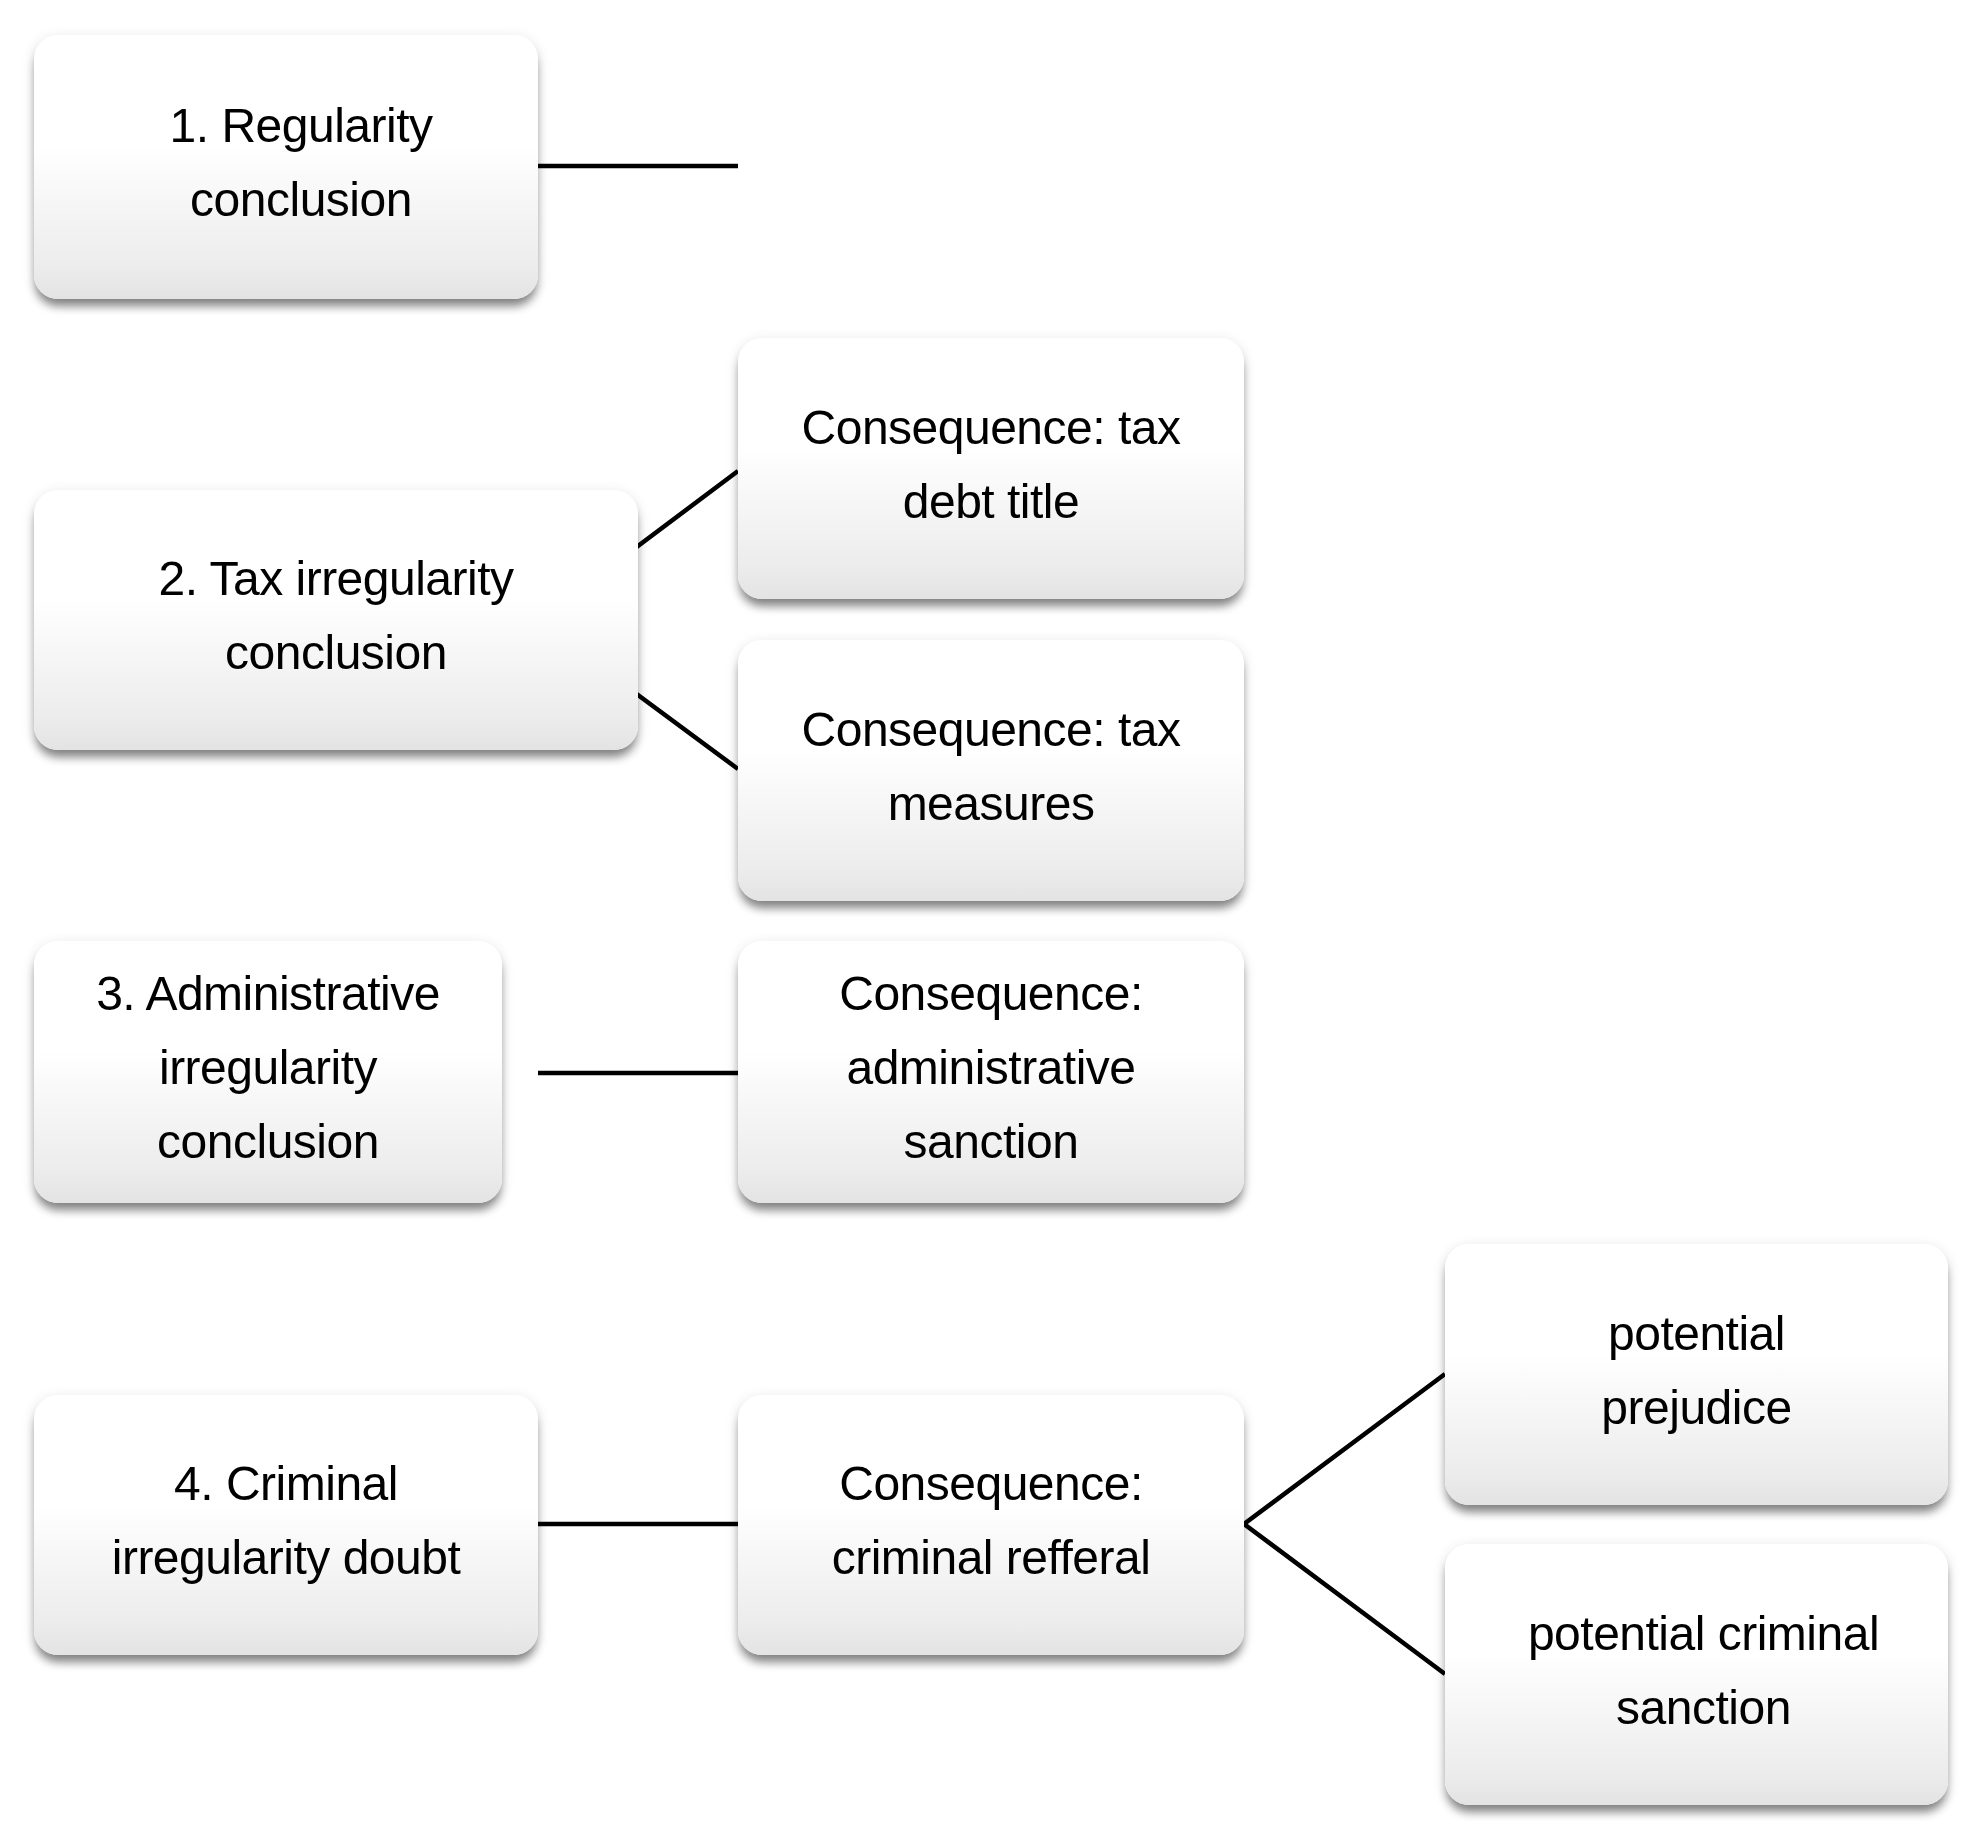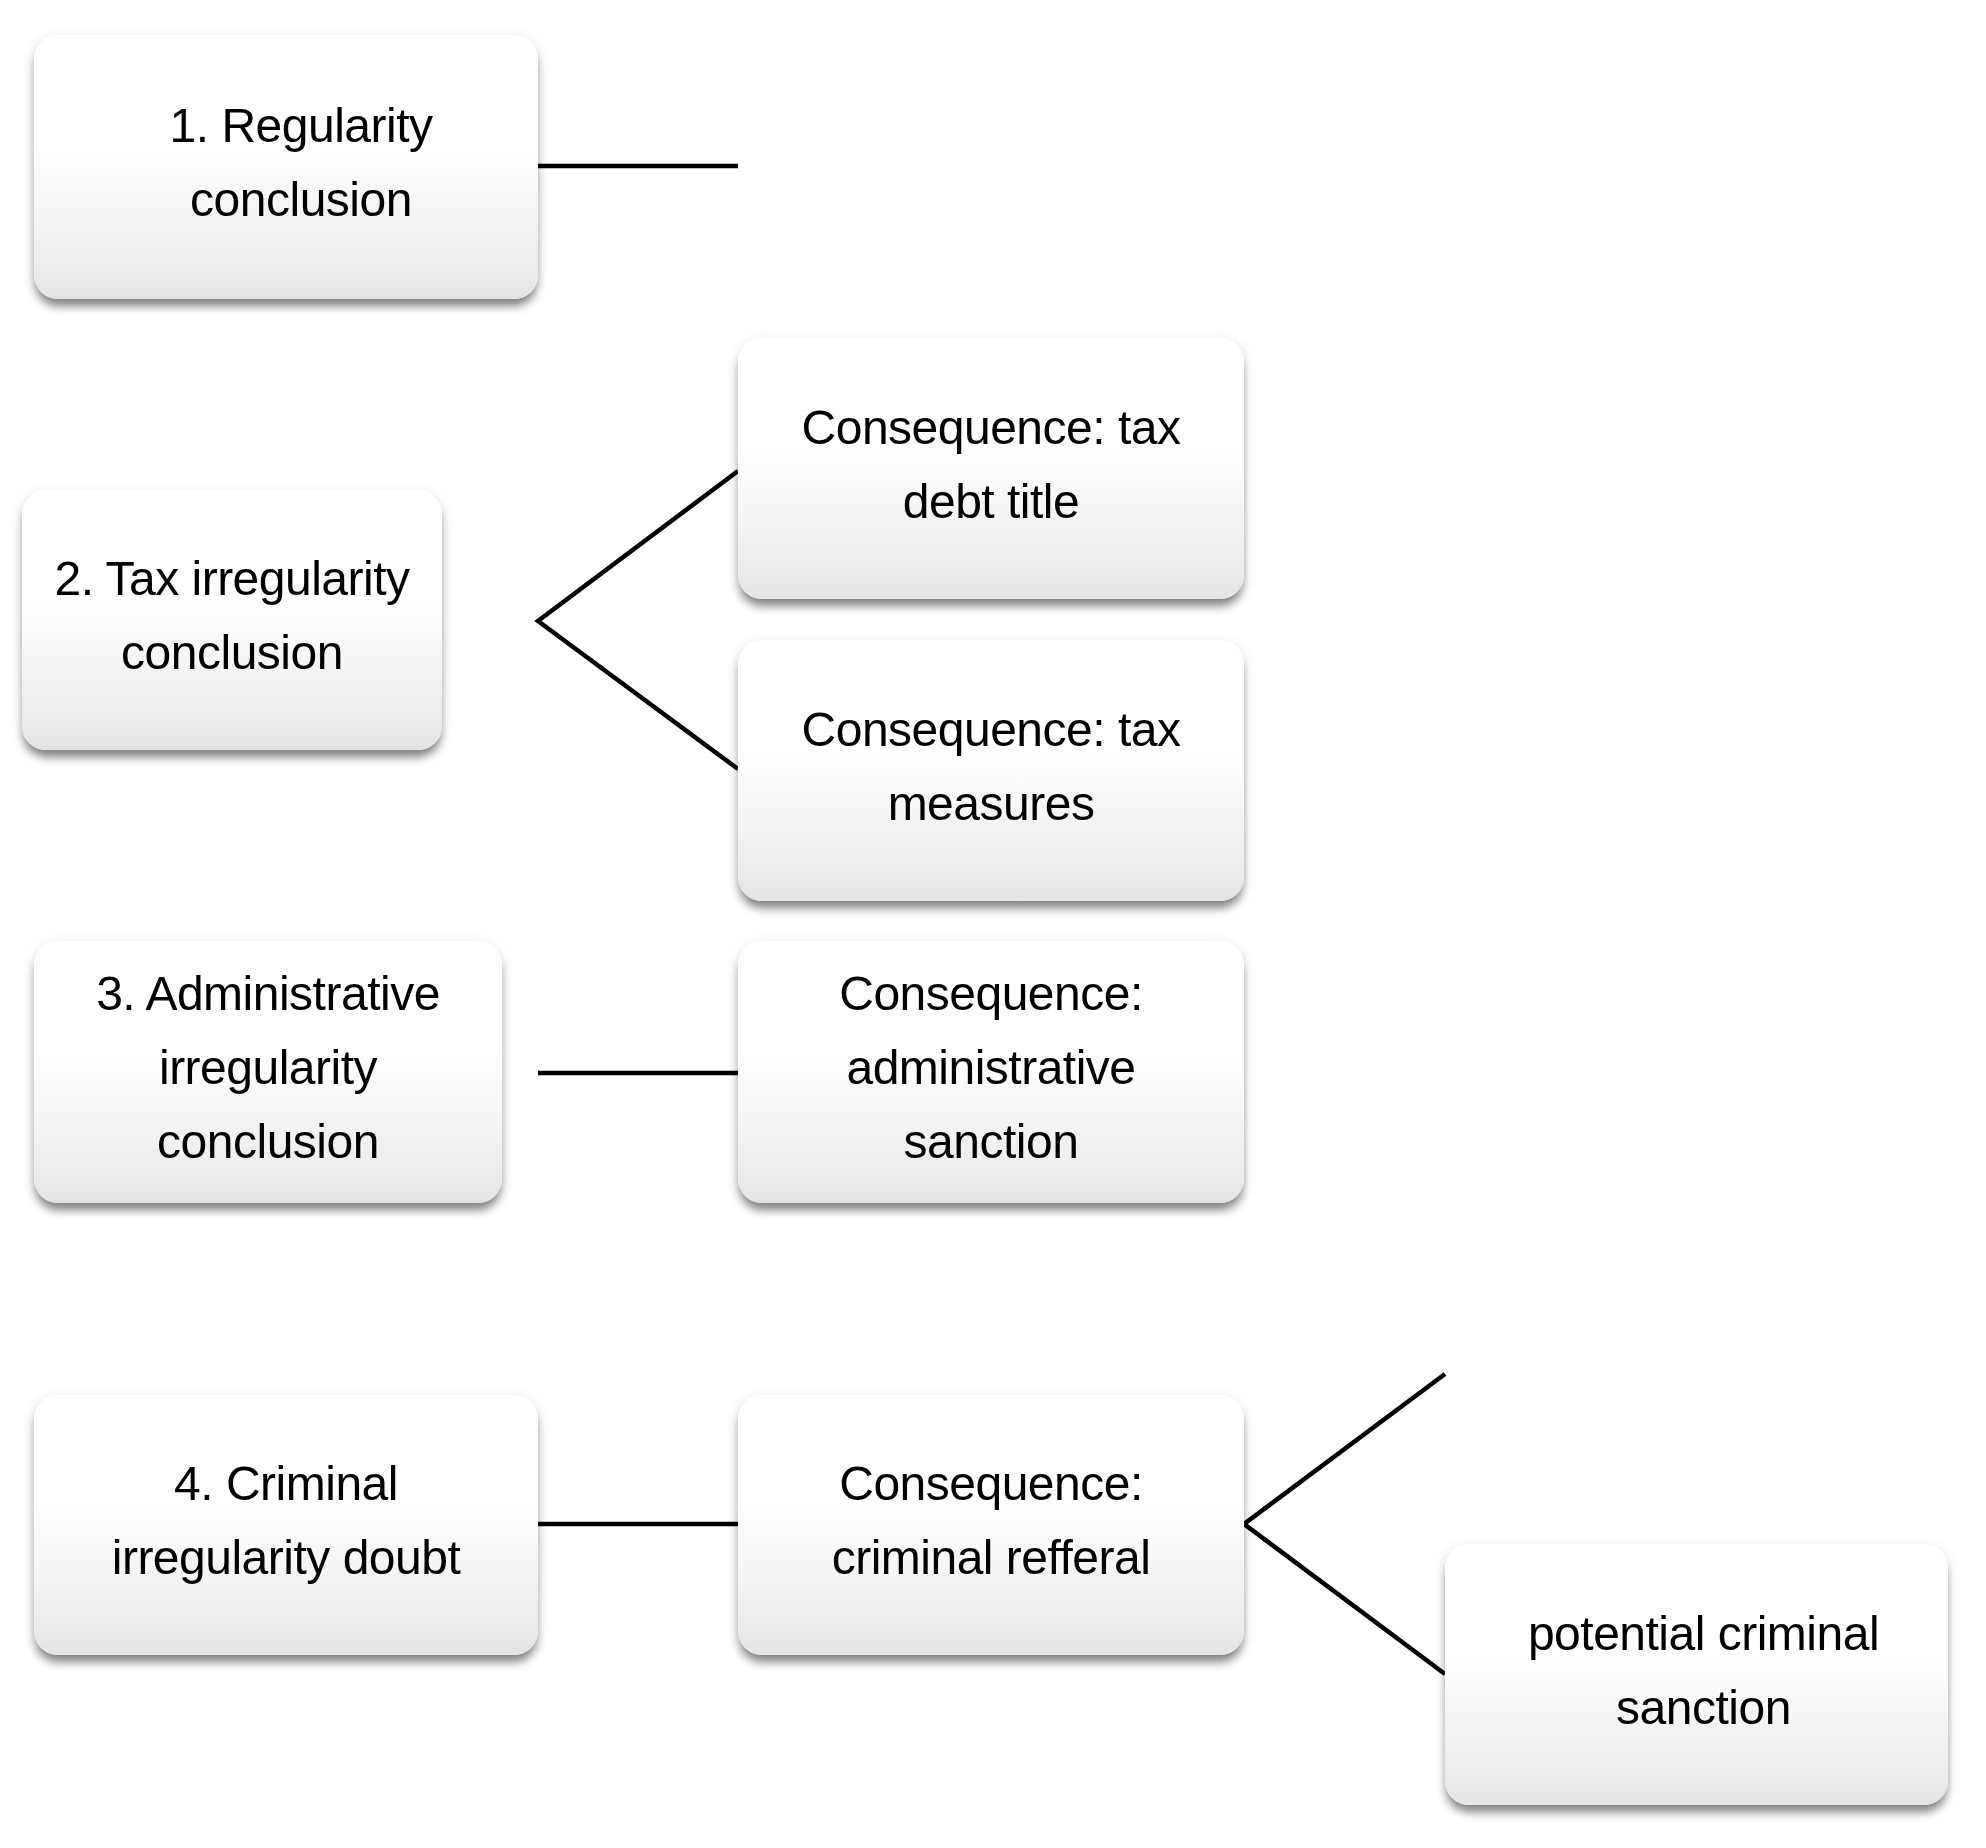--- a/index.html
+++ b/index.html
@@ -44,40 +44,44 @@
 
   <div class="node" style="left:34px; top:35px; width:504px; height:264px;padding-left:44px;">
     <span class="node-text">1. Regularity
 conclusion</span>
   </div>
 
   <div class="node" style="left:738px; top:338px; width:506px; height:261px;">
     <span class="node-text">Consequence: tax
 debt title</span>
   </div>
-  <div class="node" style="left:22px; top:490px; width:420px; height:260px;">
+  <div class="node" style="left:34px; top:490px; width:604px; height:260px;">
     <span class="node-text">2. Tax irregularity
 conclusion</span>
   </div>
   <div class="node" style="left:738px; top:640px; width:506px; height:261px;">
     <span class="node-text">Consequence: tax
 measures</span>
   </div>
 
   <div class="node" style="left:34px; top:941px; width:468px; height:262px;">
     <span class="node-text">3. Administrative
 irregularity
 conclusion</span>
   </div>
   <div class="node" style="left:738px; top:941px; width:506px; height:262px;">
     <span class="node-text">Consequence:
 administrative
 sanction</span>
   </div>
 
+  <div class="node" style="left:1445px; top:1244px; width:503px; height:261px;">
+    <span class="node-text">potential
+prejudice</span>
+  </div>
   <div class="node" style="left:34px; top:1395px; width:504px; height:260px;">
     <span class="node-text">4. Criminal
 irregularity doubt</span>
   </div>
   <div class="node" style="left:738px; top:1395px; width:506px; height:260px;">
     <span class="node-text">Consequence:
 criminal refferal</span>
   </div>
   <div class="node" style="left:1445px; top:1544px; width:503px; height:261px;padding-left:28px;">
     <span class="node-text">potential criminal

